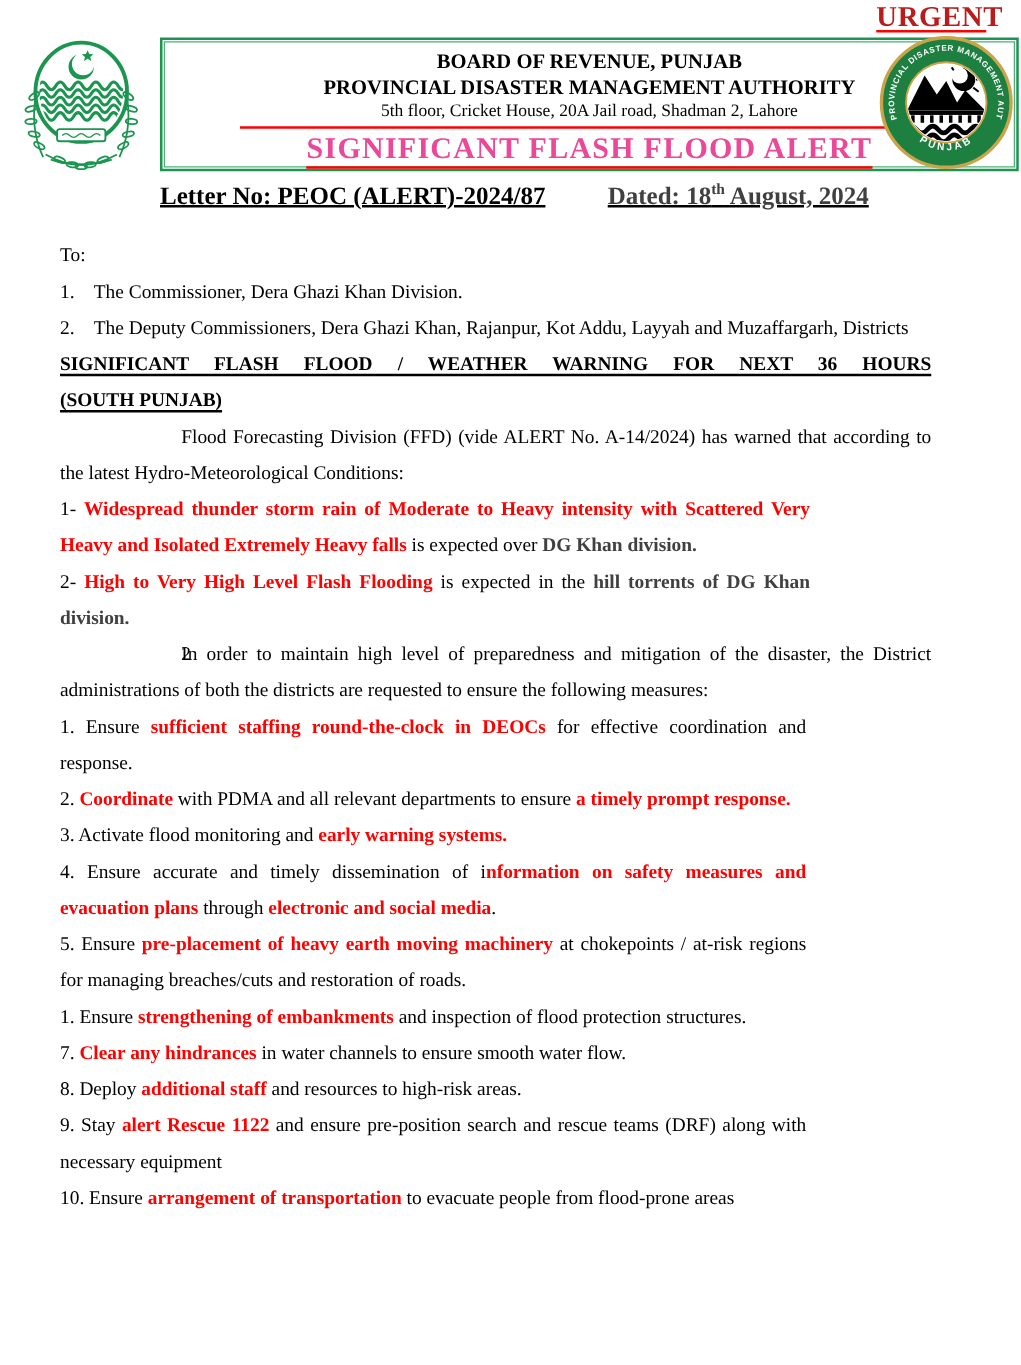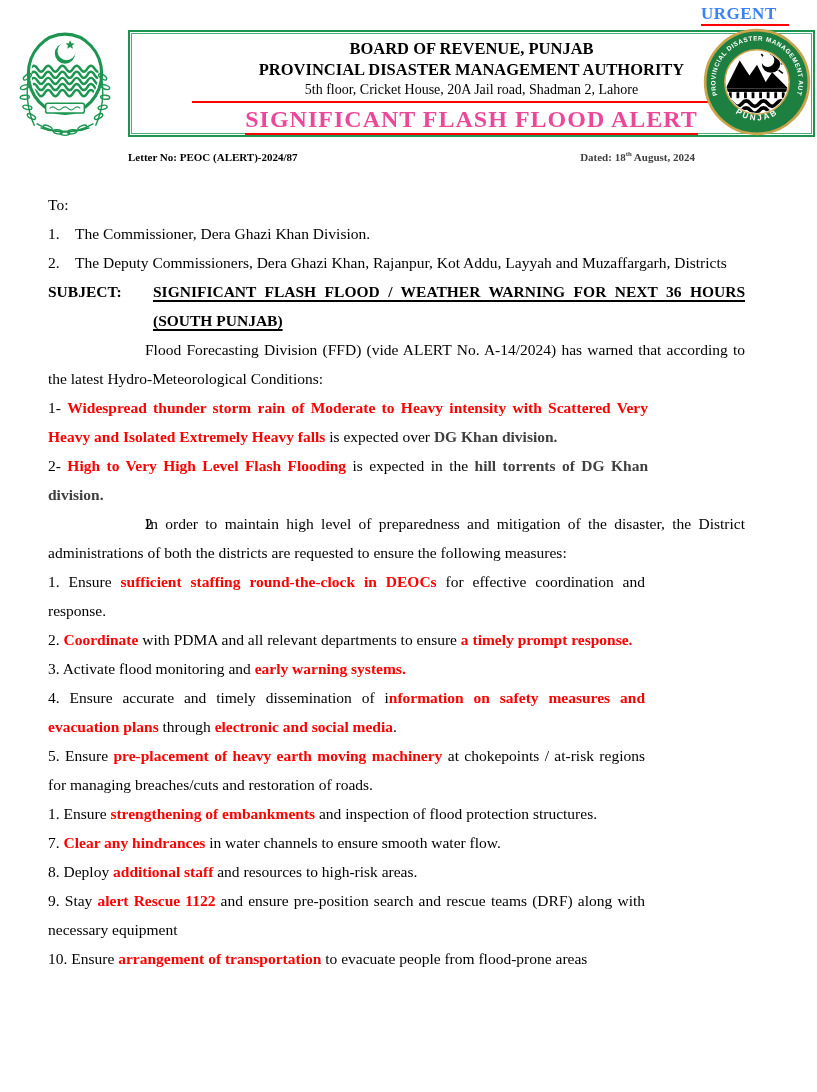--- a/index.html
+++ b/index.html
@@ -13,23 +13,23 @@
     overflow: hidden;
   }
 
   
   .urgent {
     position: absolute;
     top: 3px;
     left: 701px;
     width: 88px;
     text-align: left;
-    color: #3b82f6;
-    font-weight: bold;
-    font-size: 17px;
+    color: #b91c1c;
+    font-weight: bold;
+    font-size: 23px;
     line-height: 21px;
     border-bottom: 2.5px solid #f00;
     letter-spacing: 0.5px;
   }
   .logo-left {
     position: absolute;
     left: 14px;
     top: 28px;
     width: 102px;
     height: 114px;
@@ -82,22 +82,23 @@
     border-bottom: 2.5px solid #f00;
   }
   .meta-row {
     position: absolute;
     left: 128px;
     top: 147px;
     width: 567px;
     display: flex;
     justify-content: space-between;
     font-weight: bold;
-    font-size: 11px;
+    font-size: 20px;
     line-height: 20px;
+    text-decoration: underline;
   }
   sup { font-size: 0.62em; line-height: 0; }
 
   
   .body {
     position: absolute;
     left: 48px;
     top: 190px;
     width: 697px;
     font-size: 15.5px;
@@ -265,21 +266,20 @@
         <span class="rnum">1.</span>
         <span class="rtext">The Commissioner, Dera Ghazi Khan Division.</span>
       </div>
       <div class="recipient">
         <span class="rnum">2.</span>
         <span class="rtext">The Deputy Commissioners, Dera Ghazi Khan, Rajanpur, Kot Addu, Layyah and Muzaffargarh, Districts</span>
       </div>
     </div>
 
     <div class="subject-row">
-      <span class="subject-label">SUBJECT:</span>
       <span class="subject-text">
         <div class="subject-line1">SIGNIFICANT FLASH FLOOD / WEATHER WARNING FOR NEXT 36 HOURS</div>
         <div class="subject-line2"><span>(SOUTH PUNJAB)</span></div>
       </span>
     </div>
 
     <p class="intro">Flood Forecasting Division (FFD) (vide ALERT No. A-14/2024) has warned that according to the latest Hydro-Meteorological Conditions:</p>
 
     <div class="warnings">
       <div class="warning"><span class="seg-n">1- </span><span class="seg-r">Widespread thunder storm rain of Moderate to Heavy intensity with Scattered Very Heavy and Isolated Extremely Heavy falls</span><span class="seg-n"> is expected over </span><span class="seg-b">DG Khan division.</span></div>

